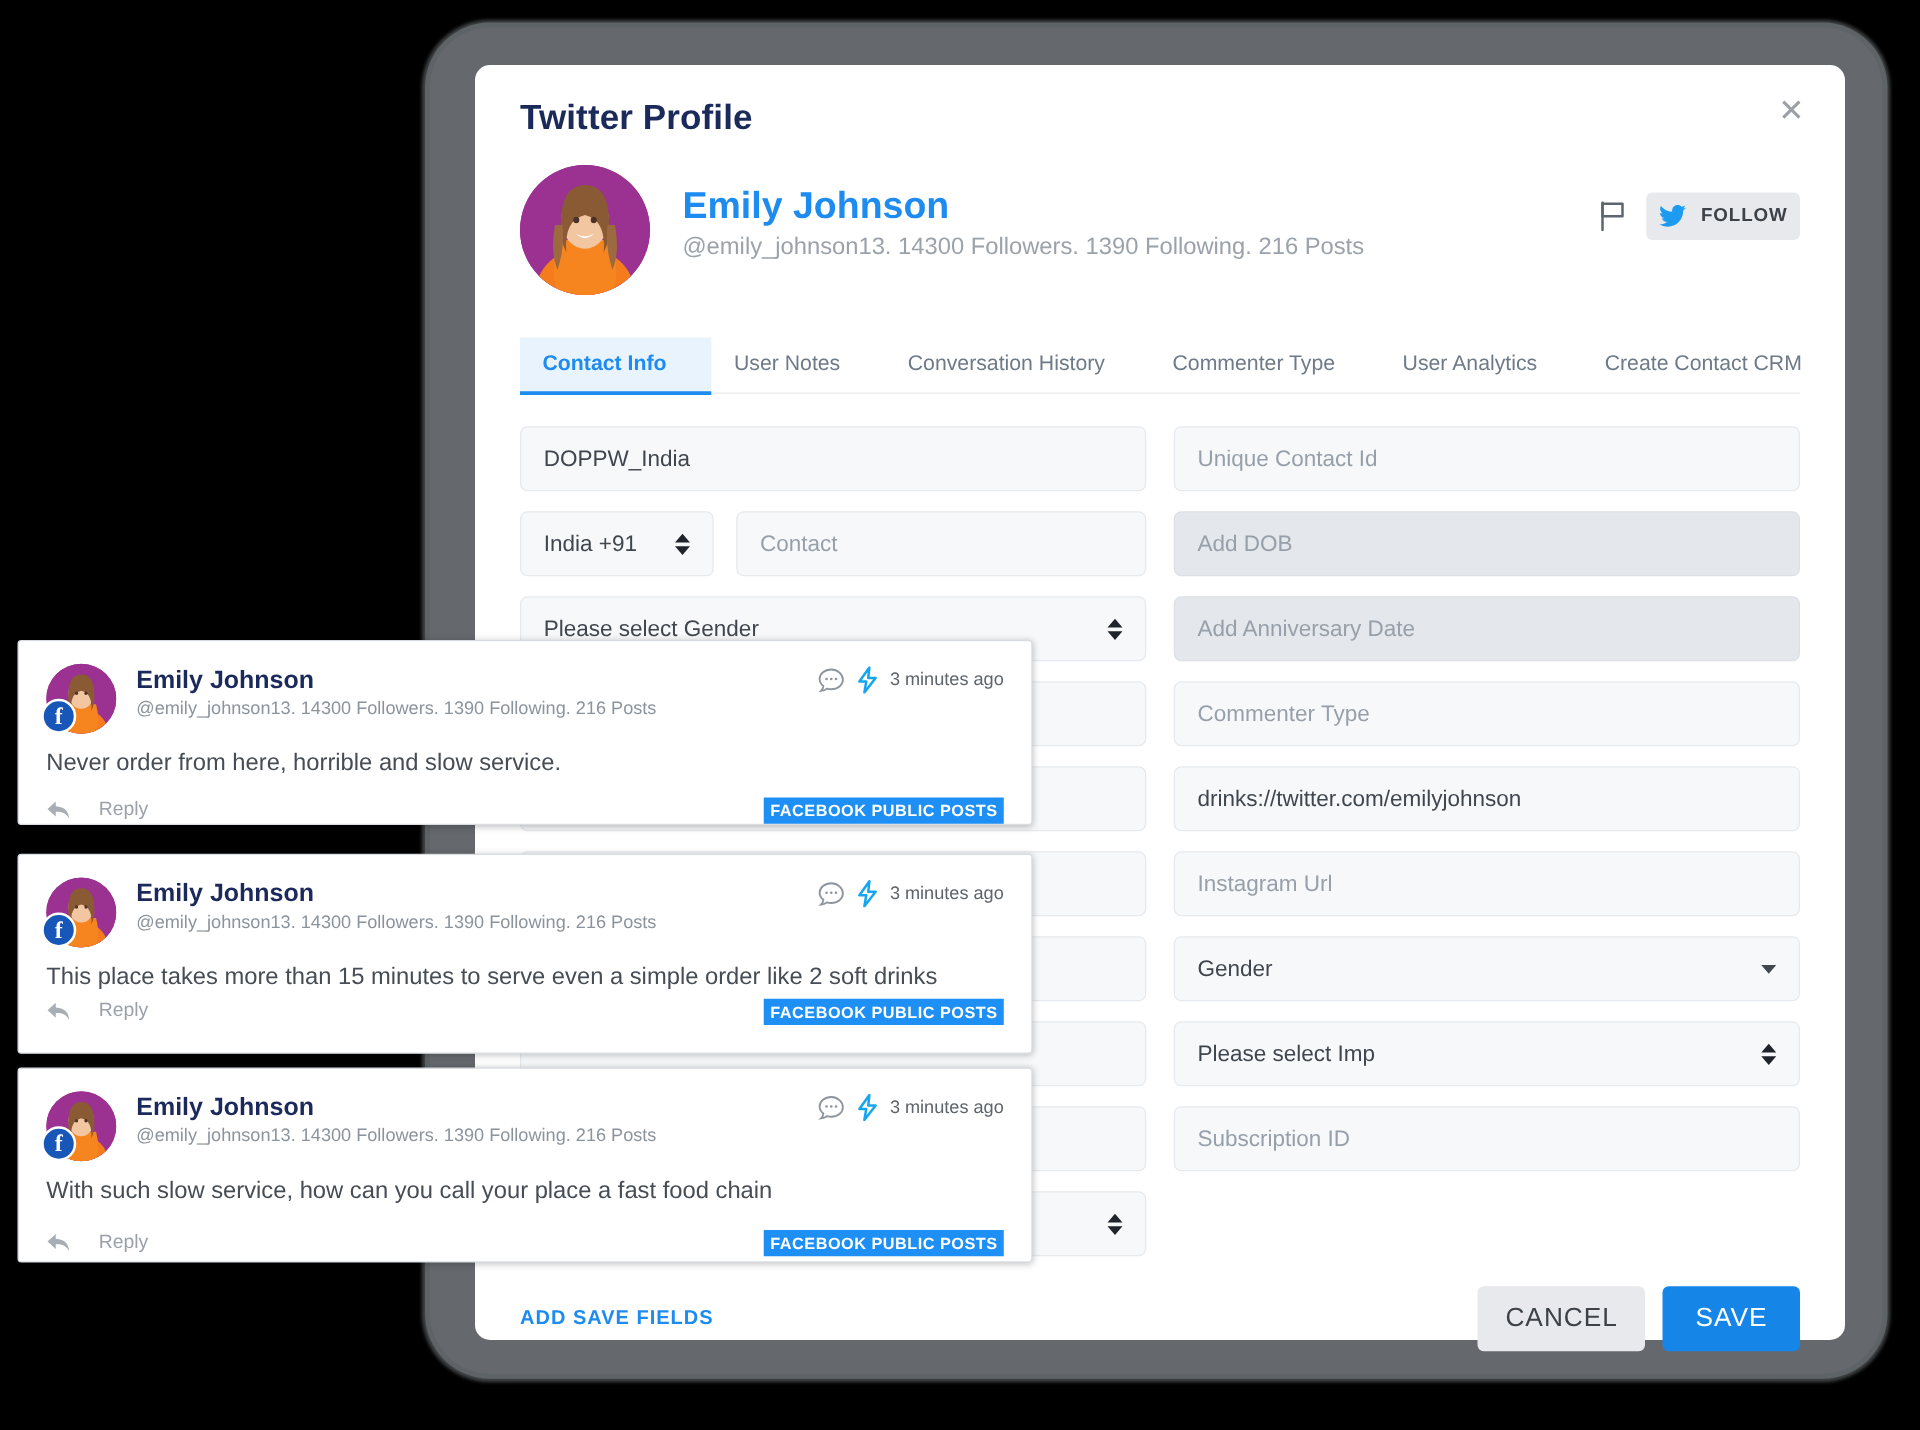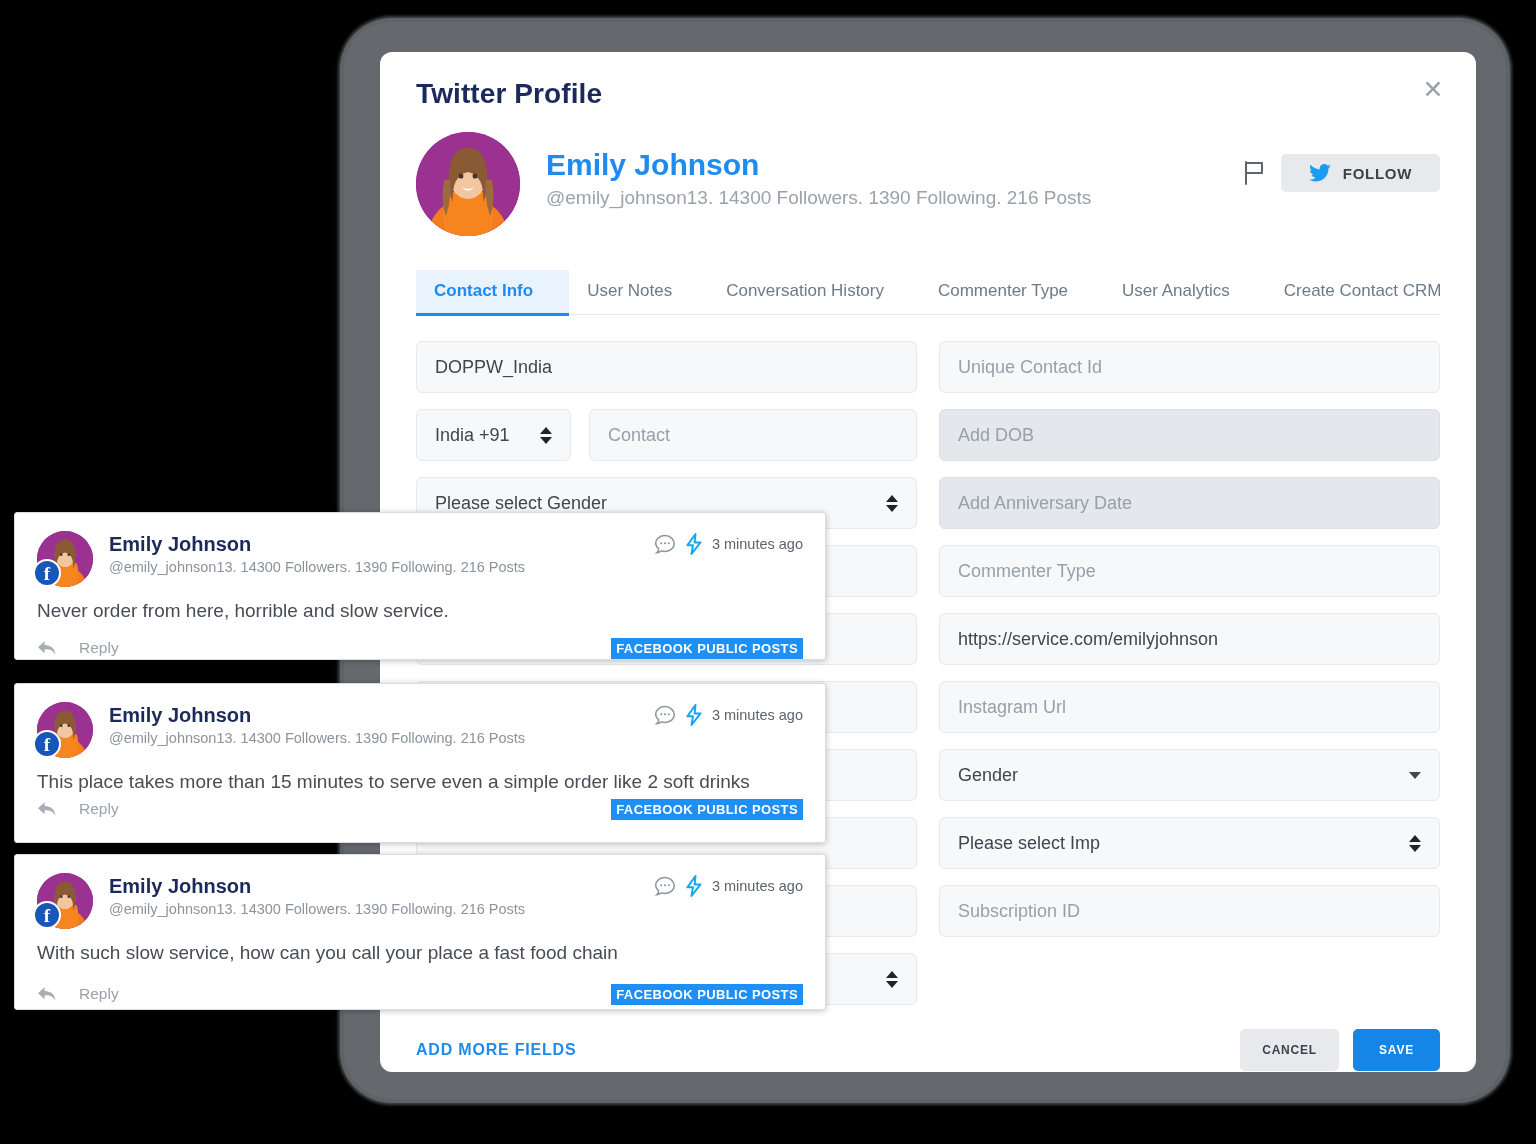--- a/index.html
+++ b/index.html
@@ -90,25 +90,25 @@
     margin: 0;
   }
 
   .profile-actions {
     position: absolute;
     right: 0; top: 22px;
     display: flex; align-items: center; gap: 16px;
   }
   .flag-icon { width: 22px; height: 24px; color: #5d6670; cursor: pointer; }
   .follow-btn {
-    display: flex; align-items: center; gap: 12px;
+    display: flex; gap: 12px;
     background: #e7e9ec;
     border: none;
     border-radius: 5px;
-    padding: 10px 28px;
+    padding: 10px 10px;
     cursor: pointer;
   }
   .follow-btn .label {
     font-size: 15px; font-weight: bold; color: #3c4248; letter-spacing: .7px;
   }
 
   
   .tabs {
     display: flex;
     align-items: flex-end;
@@ -193,21 +193,21 @@
     display: flex; align-items: center; justify-content: space-between;
     margin-top: 24px;
   }
   .add-fields {
     font-size: 16px; font-weight: bold; color: #1d8bf0;
     letter-spacing: .8px; cursor: pointer;
   }
   .footer-btns { display: flex; gap: 14px; }
   .btn {
     border: none; border-radius: 5px; cursor: pointer;
-    font-size: 12px; font-weight: bold; letter-spacing: .8px;
+    font-size: 21px; font-weight: normal; letter-spacing: .8px;
     padding: 14px 22px;
   }
   .btn.cancel { background: #e7e9ec; color: #3c4248; }
   .btn.save { background: #1685e8; color: #ffffff; padding: 14px 26px; }
 
   
   .comment-card {
     position: absolute;
     left: 14px;
     width: 812px;
@@ -359,42 +359,42 @@
             </span>
         </div>
       </div>
 
       <div class="form-col">
 
         <div class="field placeholder">Unique Contact Id</div>
         <div class="field placeholder shaded">Add DOB</div>
         <div class="field placeholder shaded">Add Anniversary Date</div>
         <div class="field placeholder">Commenter Type</div>
-        <div class="field filled">https://service.com/emilyjohnson</div>
+        <div class="field filled">drinks://twitter.com/emilyjohnson</div>
         <div class="field placeholder">Instagram Url</div>
 
         <div class="field filled">
           <span>Gender</span>
           <span class="caret-down"></span>
         </div>
 
         <div class="field filled">
           <span>Please select Imp</span>
           <span class="sel-arrows arrows-right">
               <i class="up"></i>
               <i class="dn"></i>
             </span>
         </div>
 
         <div class="field placeholder">Subscription ID</div>
       </div>
     </div>
 
     <div class="modal-footer">
-      <div class="add-fields">ADD MORE FIELDS</div>
+      <div class="add-fields">ADD SAVE FIELDS</div>
       <div class="footer-btns">
         <button class="btn cancel">CANCEL</button>
         <button class="btn save">SAVE</button>
       </div>
     </div>
   </div>
 
   <div class="comment-card cc1">
     <div class="cc-head">
       <div class="cc-avatar-wrap">

